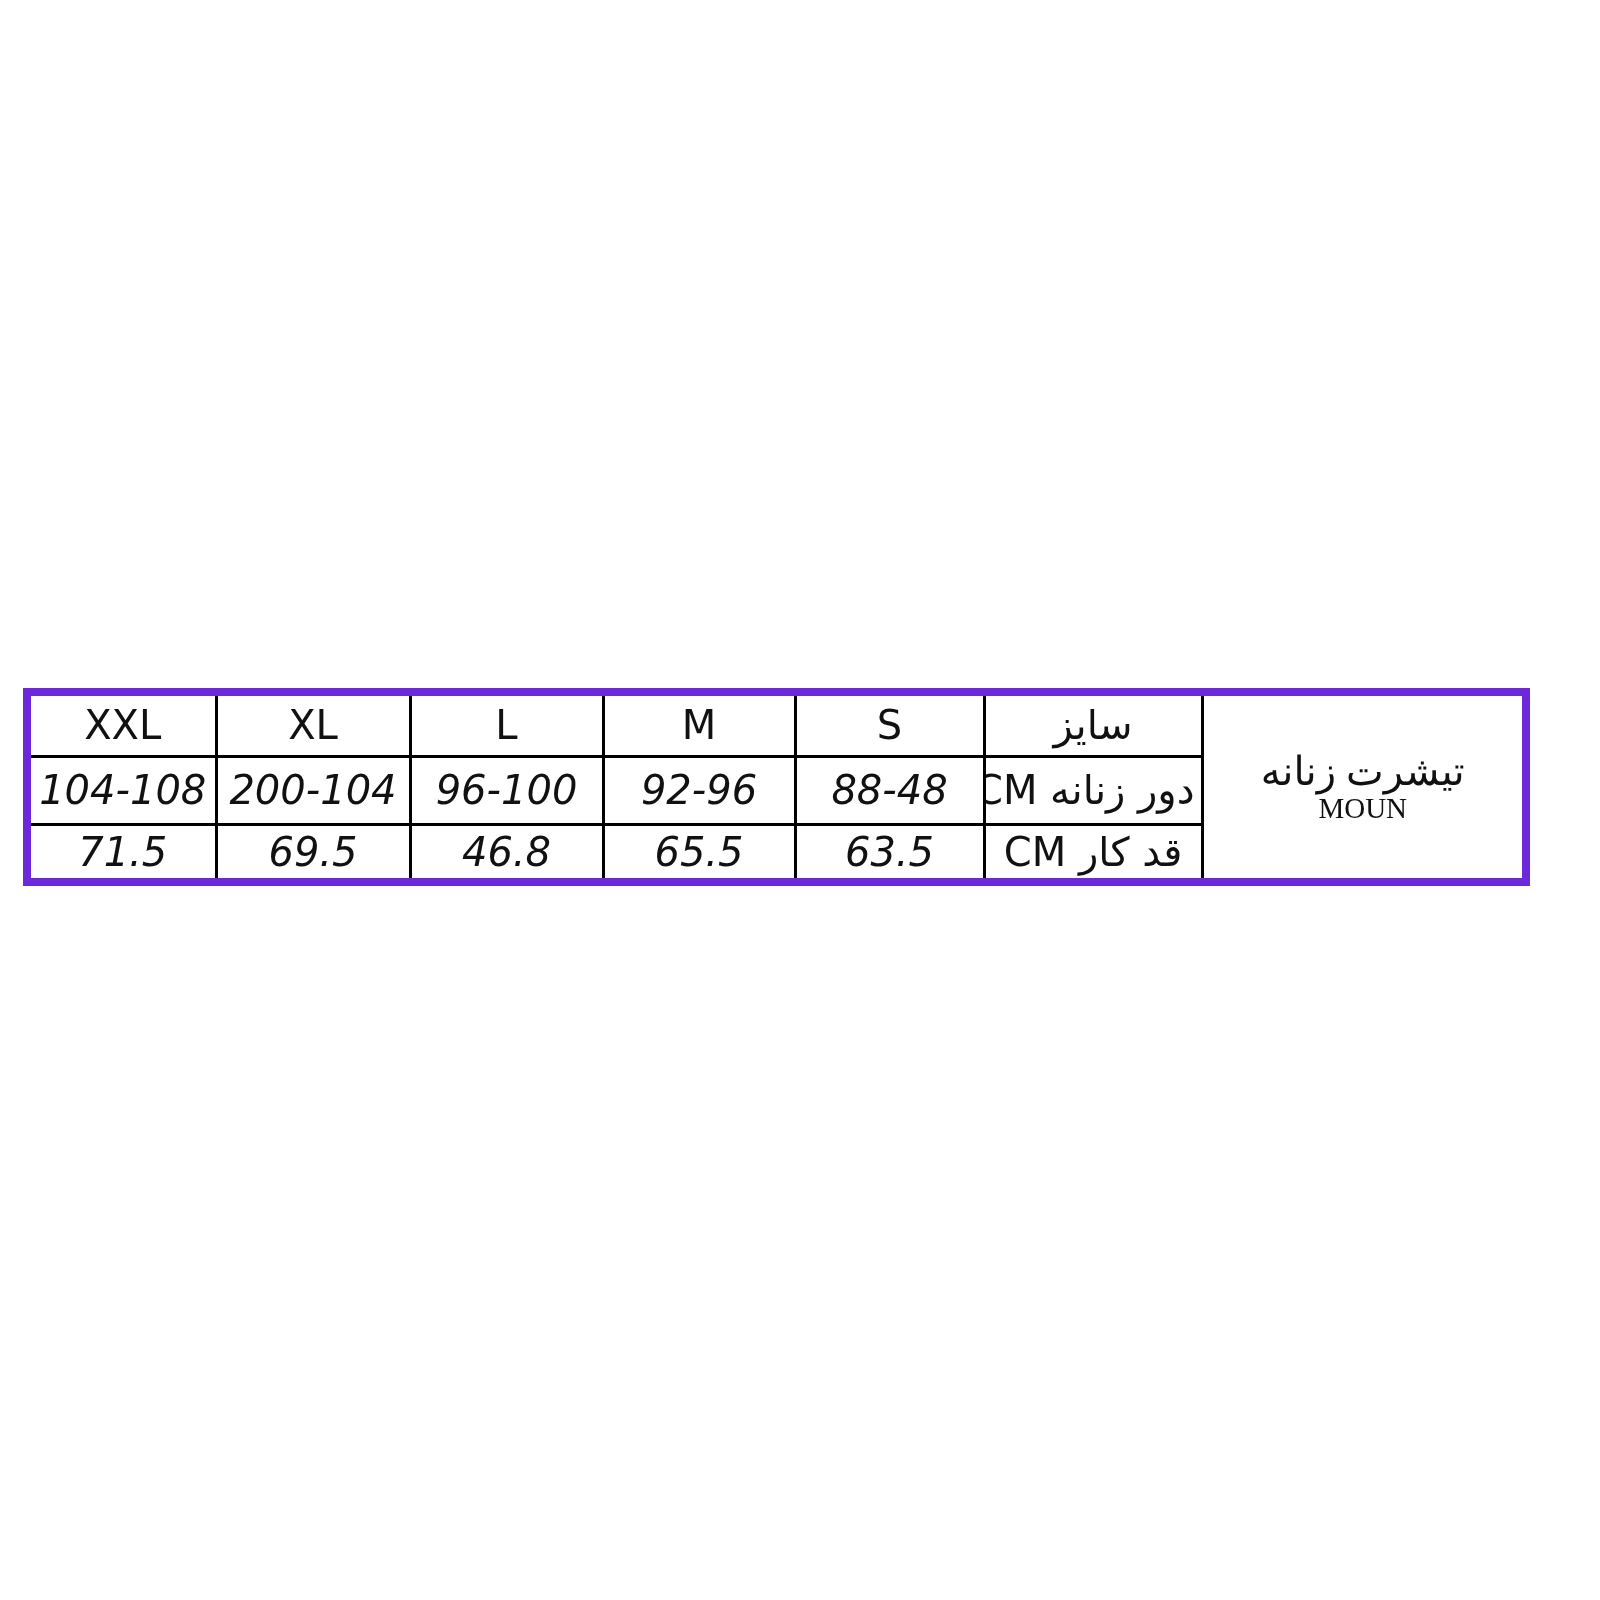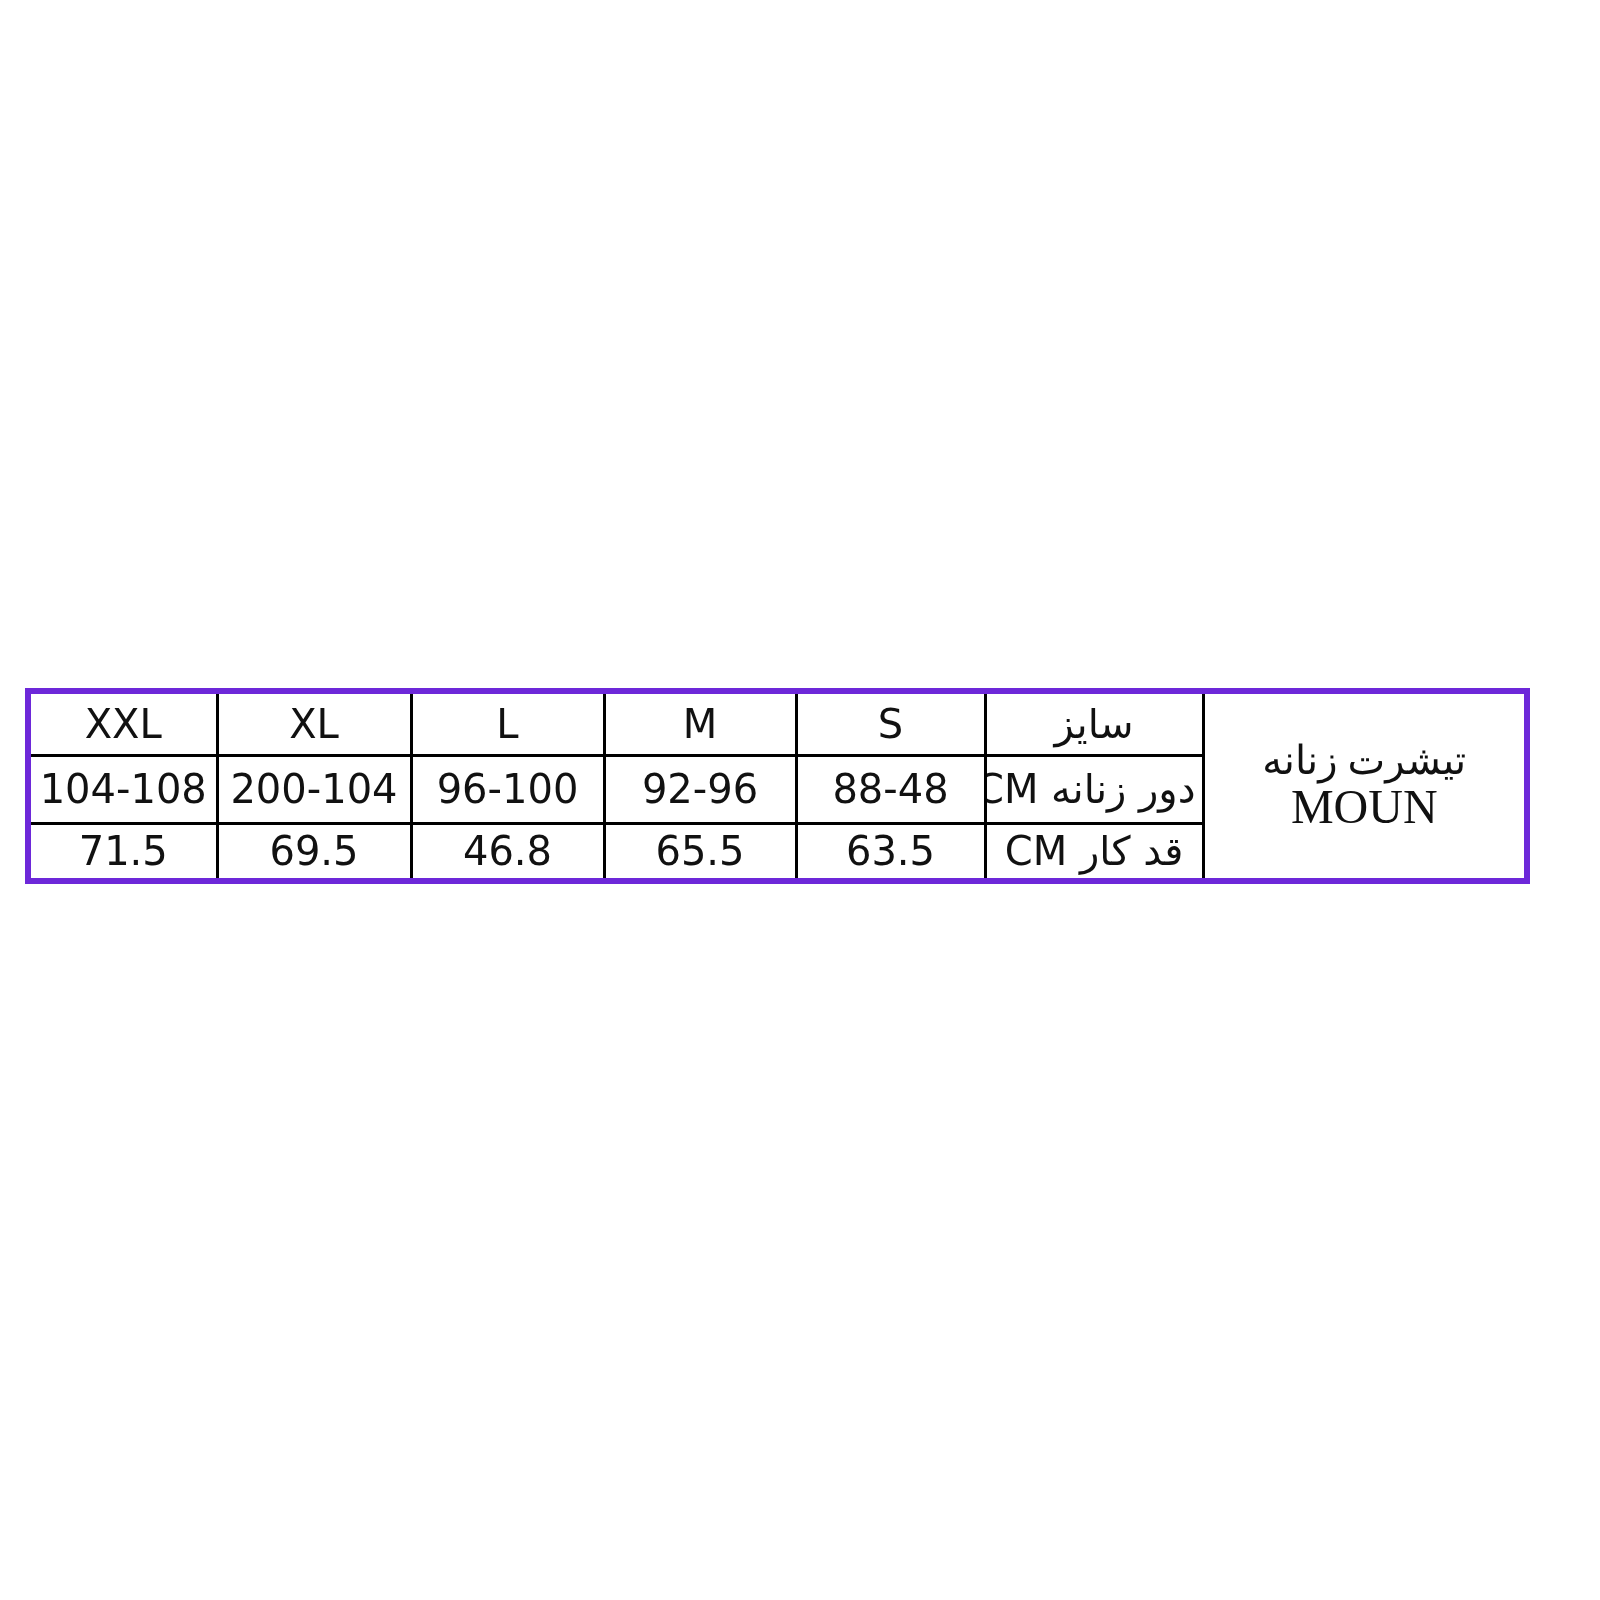--- a/index.html
+++ b/index.html
@@ -40,21 +40,21 @@
     font-size: 40px;
     line-height: 1.05;
     color: #111111;
     background: #ffffff;
     white-space: nowrap;
     overflow: hidden;
   }
 
   
   table.size-chart {
-    border: 6px solid #6d28d9;
+    border: 8px solid #6d28d9;
   }
 
   td.head {
     background: #F4A884;
     font-size: 42px;
   }
 
   td.label {
     background: #ABD08F;
     font-size: 40px;
@@ -69,28 +69,29 @@
     direction: rtl;
     text-align: center;
     line-height: 1.35;
     padding: 0 14px;
     font-family: Liberation Serif, serif;
   }
 
   td.num {
     background: #ffffff;
     font-size: 42px;
+    font-style: italic;
   }
 
   .brand-line {
     display: block;
   }
   .brand-line.latin {
     direction: ltr;
-    font-size: 48px;
+    font-size: 29px;
   }
 
   
   col.c-xxl   { width: 189px; }
   col.c-xl    { width: 194px; }
   col.c-l     { width: 193px; }
   col.c-m     { width: 192px; }
   col.c-s     { width: 189px; }
   col.c-lbl   { width: 218px; }
   col.c-brand { width: 324px; }

